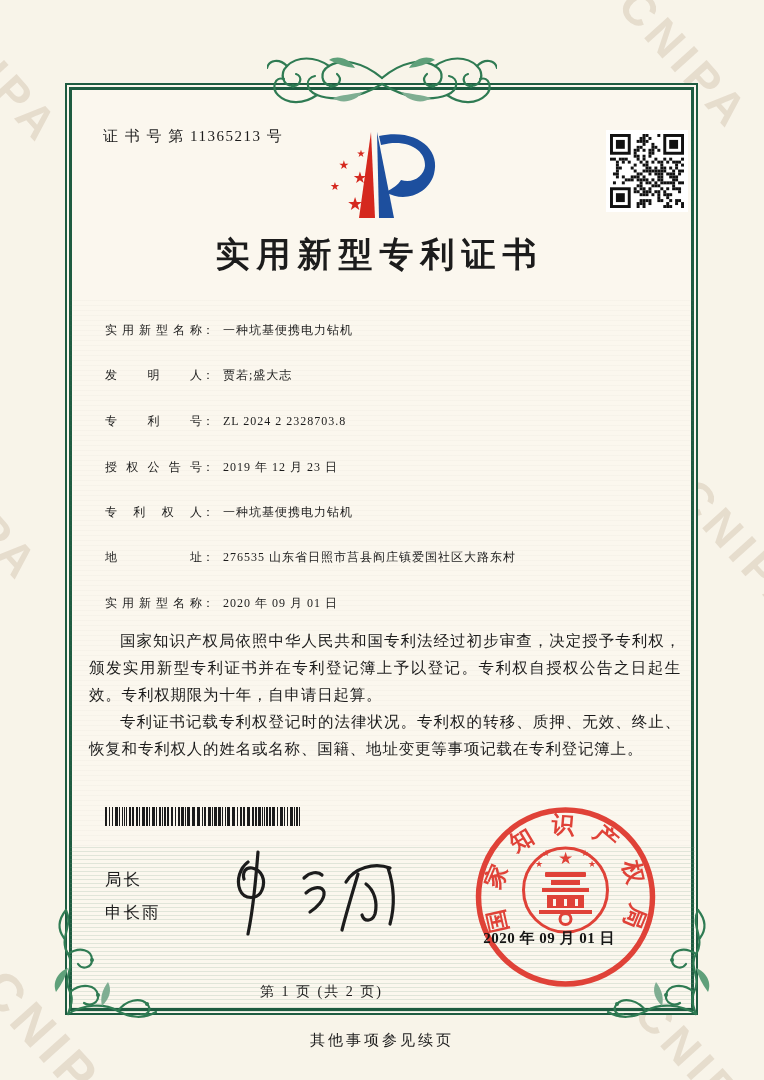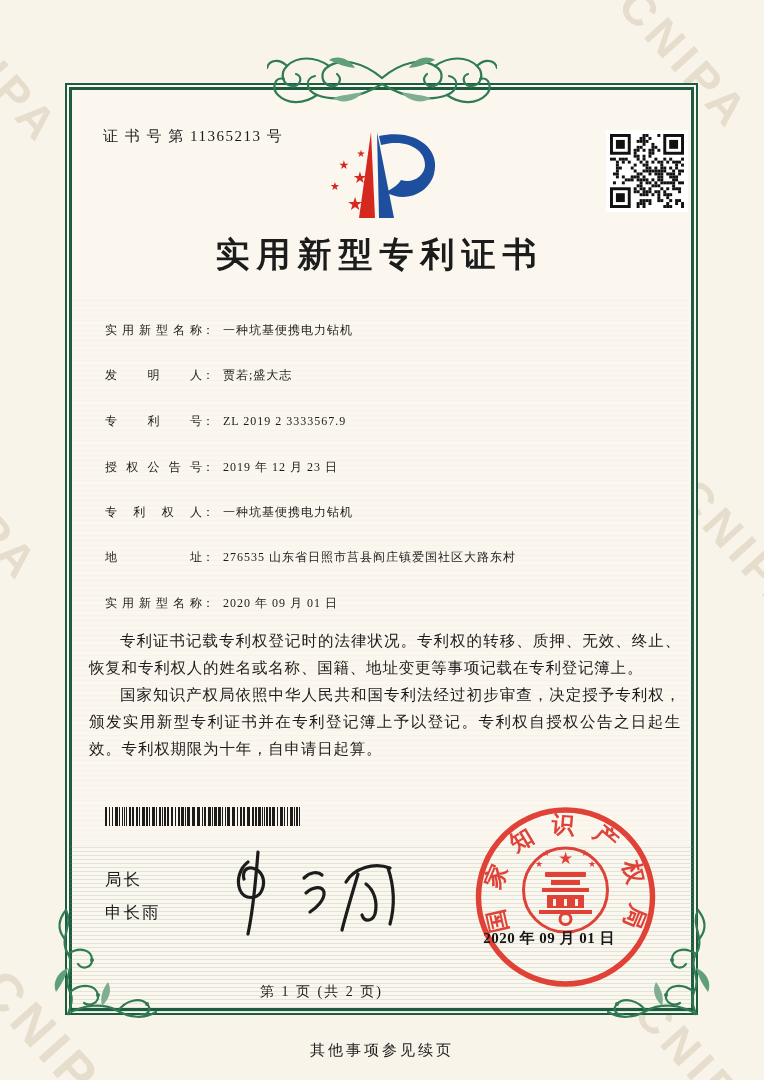--- a/index.html
+++ b/index.html
@@ -61,21 +61,21 @@
   .seal-date{
     position:absolute;left:468px;top:929px;width:162px;text-align:center;
     font-size:15px;letter-spacing:0.5px;color:#151515;font-weight:bold;
   }
   .page-info{
     position:absolute;left:65px;top:983px;width:513px;text-align:center;
     font-size:14px;letter-spacing:2px;
   }
   .cont-note{
     position:absolute;left:0;top:1031px;width:764px;text-align:center;
-    font-size:15px;letter-spacing:3px;margin-top:10px;
+    font-size:15px;letter-spacing:3px;
   }
   .orn-br{transform:scaleX(-1);}
   svg{display:block;}
 </style>
 </head>
 <body>
 
 <div class="wm" style="left:-42px;top:-8px;">CNIPA</div>
 <div class="wm" style="left:648px;top:-22px;">CNIPA</div>
 <div class="wm" style="left:-62px;top:430px;">CNIPA</div>
@@ -345,38 +345,38 @@
 
 <div class="title">实用新型专利证书</div>
 
 <div class="frow" style="top:322px;">
   <span class="flabel">实用新型名称</span><span class="fcolon">：</span><span class="fvalue">一种坑基便携电力钻机</span>
 </div>
 <div class="frow" style="top:367px;">
   <span class="flabel">发明人</span><span class="fcolon">：</span><span class="fvalue">贾若;盛大志</span>
 </div>
 <div class="frow" style="top:413px;">
-  <span class="flabel">专利号</span><span class="fcolon">：</span><span class="fvalue">ZL 2019 2 3333567.9</span>
+  <span class="flabel">专利号</span><span class="fcolon">：</span><span class="fvalue">ZL 2024 2 2328703.8</span>
 </div>
 <div class="frow" style="top:459px;">
   <span class="flabel">授权公告号</span><span class="fcolon">：</span><span class="fvalue">2019 年 12 月 23 日</span>
 </div>
 <div class="frow" style="top:504px;">
   <span class="flabel">专利权人</span><span class="fcolon">：</span><span class="fvalue">一种坑基便携电力钻机</span>
 </div>
 <div class="frow" style="top:549px;">
   <span class="flabel">地址</span><span class="fcolon">：</span><span class="fvalue">276535 山东省日照市莒县阎庄镇爱国社区大路东村</span>
 </div>
 <div class="frow" style="top:595px;">
   <span class="flabel">实用新型名称</span><span class="fcolon">：</span><span class="fvalue">2020 年 09 月 01 日</span>
 </div>
 
 <div class="paras">
+  <p>国家知识产权局依照中华人民共和国专利法经过初步审查，决定授予专利权，颁发实用新型专利证书并在专利登记簿上予以登记。专利权自授权公告之日起生效。专利权期限为十年，自申请日起算。</p>
   <p>专利证书记载专利权登记时的法律状况。专利权的转移、质押、无效、终止、恢复和专利权人的姓名或名称、国籍、地址变更等事项记载在专利登记簿上。</p>
-  <p>国家知识产权局依照中华人民共和国专利法经过初步审查，决定授予专利权，颁发实用新型专利证书并在专利登记簿上予以登记。专利权自授权公告之日起生效。专利权期限为十年，自申请日起算。</p>
 </div>
 
 <div class="barcode" id="barcode">
     <div style="width:2px;margin-right:2px;"></div>
     <div style="width:1px;margin-right:2px;"></div>
     <div style="width:1px;margin-right:2px;"></div>
     <div style="width:3px;margin-right:1px;"></div>
     <div style="width:1px;margin-right:2px;"></div>
     <div style="width:1px;margin-right:1px;"></div>
     <div style="width:1px;margin-right:1px;"></div>

